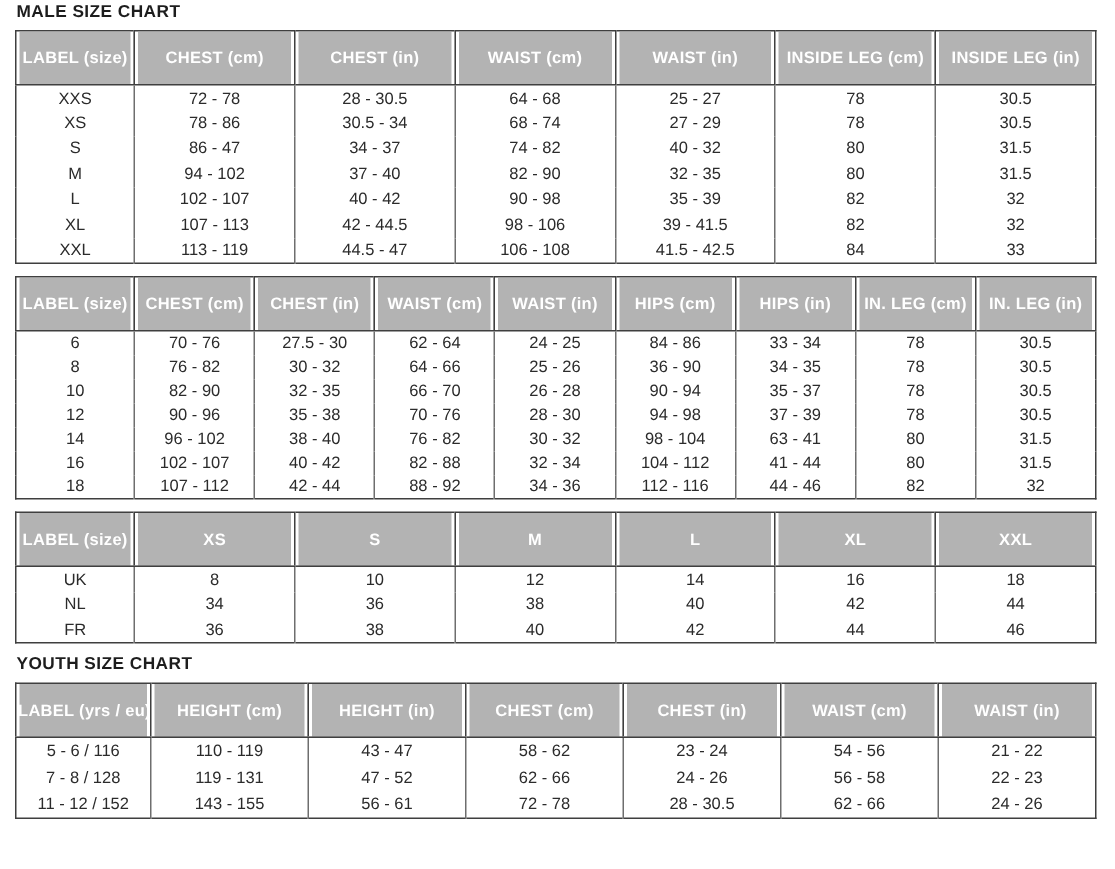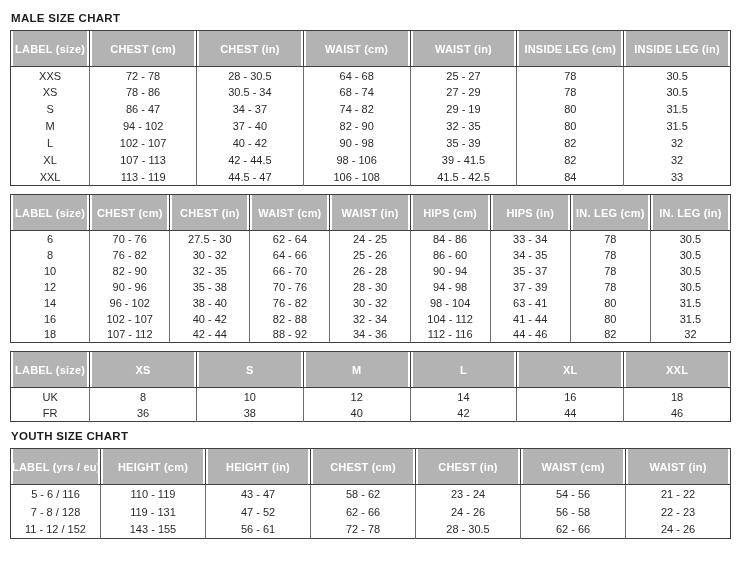--- a/index.html
+++ b/index.html
@@ -13,21 +13,21 @@
   }
   *{box-sizing:border-box;}
   html,body{margin:0;padding:0;}
   body{
     width:743px;height:579px;background:var(--page-bg);
     font-family:"Liberation Sans", sans-serif;
     -webkit-font-smoothing:antialiased;
   }
   .page{padding:2px 12px 0 10px;}
   .chart-section{margin-top:8px;}
-  .chart-section:first-child{margin-top:10px;}
+  .chart-section:first-child{margin-top:0;}
   .section-title{
     margin:0 0 6px 1px;
     font-size:11.5px;font-weight:bold;letter-spacing:.3px;
     color:var(--title);
   }
   table.size-table{
     width:100%;
     border-collapse:collapse;
     table-layout:fixed;
     border:1px solid var(--line-dark);
@@ -95,21 +95,21 @@
             <td>68 - 74</td>
             <td>27 - 29</td>
             <td>78</td>
             <td>30.5</td>
           </tr>
           <tr>
             <td>S</td>
             <td>86 - 47</td>
             <td>34 - 37</td>
             <td>74 - 82</td>
-            <td>29 - 19</td>
+            <td>40 - 32</td>
             <td>80</td>
             <td>31.5</td>
           </tr>
           <tr>
             <td>M</td>
             <td>94 - 102</td>
             <td>37 - 40</td>
             <td>82 - 90</td>
             <td>32 - 35</td>
             <td>80</td>
@@ -171,21 +171,21 @@
             <td>33 - 34</td>
             <td>78</td>
             <td>30.5</td>
           </tr>
           <tr>
             <td>8</td>
             <td>76 - 82</td>
             <td>30 - 32</td>
             <td>64 - 66</td>
             <td>25 - 26</td>
-            <td>86 - 60</td>
+            <td>36 - 90</td>
             <td>34 - 35</td>
             <td>78</td>
             <td>30.5</td>
           </tr>
           <tr>
             <td>10</td>
             <td>82 - 90</td>
             <td>32 - 35</td>
             <td>66 - 70</td>
             <td>26 - 28</td>
@@ -258,20 +258,29 @@
           <tr>
             <td>UK</td>
             <td>8</td>
             <td>10</td>
             <td>12</td>
             <td>14</td>
             <td>16</td>
             <td>18</td>
           </tr>
           <tr>
+            <td>NL</td>
+            <td>34</td>
+            <td>36</td>
+            <td>38</td>
+            <td>40</td>
+            <td>42</td>
+            <td>44</td>
+          </tr>
+          <tr>
             <td>FR</td>
             <td>36</td>
             <td>38</td>
             <td>40</td>
             <td>42</td>
             <td>44</td>
             <td>46</td>
           </tr>
         </tbody>
       </table>

